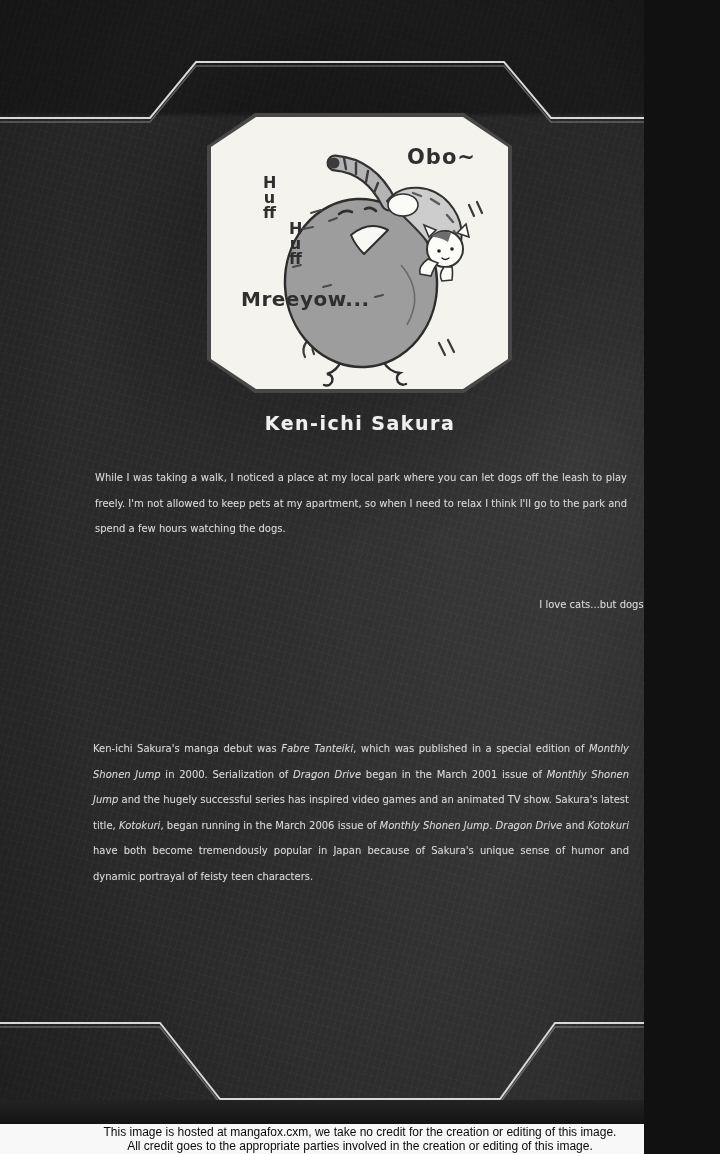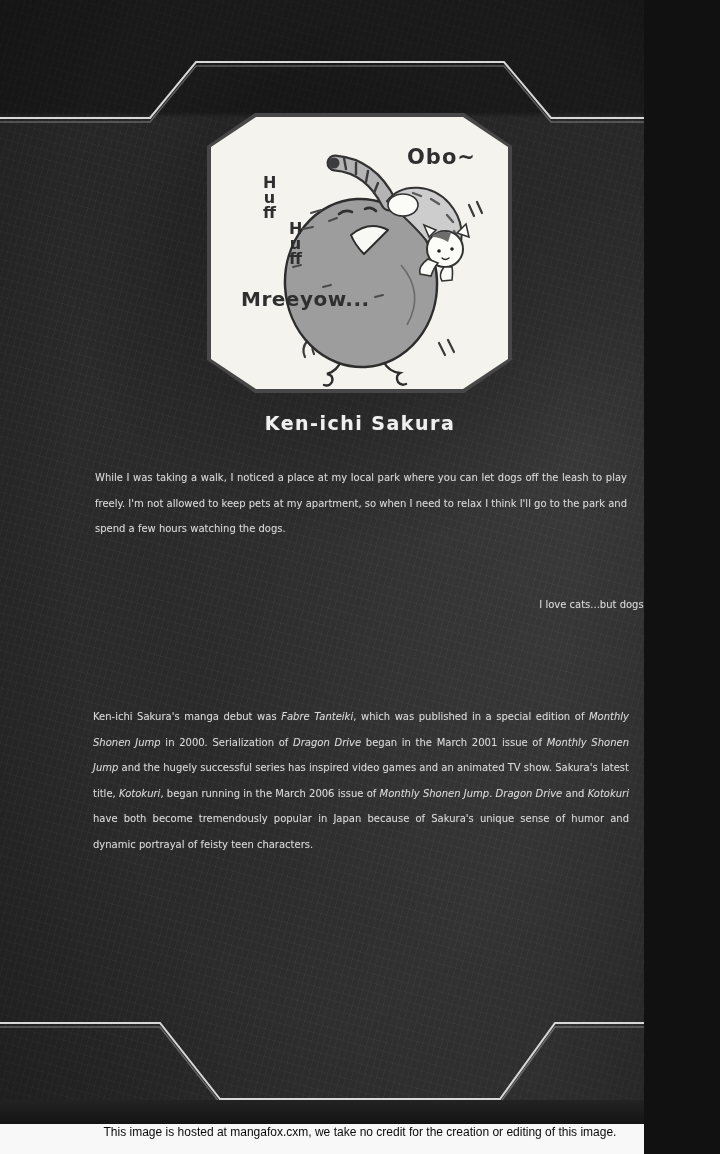--- a/index.html
+++ b/index.html
@@ -40,21 +40,21 @@
     position:absolute;left:0;top:412px;width:720px;text-align:center;
     color:#efefef;font-size:19px;font-weight:bold;letter-spacing:1.5px;
     text-shadow:0 0 1px rgba(255,255,255,.3);
   }
   .body-text{
     color:#d9d9d9;font-size:10px;line-height:25.5px;
     text-shadow:0 0 1px rgba(255,255,255,.22);
   }
   .para1{position:absolute;left:95px;top:465px;width:532px;text-align:justify;}
   .tagline{position:absolute;left:0;top:592px;width:720px;text-align:right;}
-  .bio{position:absolute;left:93px;top:704px;width:536px;text-align:justify;}
+  .bio{position:absolute;left:93px;top:736px;width:536px;text-align:justify;}
   .bio em{font-style:italic;}
   .bottom-strip{
     position:absolute;left:0;top:1100px;width:720px;height:24px;
     background:linear-gradient(#232323,#141414);
   }
   .footer-bar{
     position:absolute;left:0;bottom:0;width:720px;height:30px;background:#f8f8f8;
     font-family:"Liberation Sans", sans-serif;font-size:12px;line-height:14px;
     color:#0a0a0a;text-align:center;padding-top:1px;box-sizing:border-box;
   }
@@ -150,15 +150,16 @@
   <div class="body-text para1">While I was taking a walk, I noticed a place at my local park where you can let dogs off the leash to play freely. I'm not allowed to keep pets at my apartment, so when I need to relax I think I'll go to the park and spend a few hours watching the dogs.</div>
 
   <div class="body-text tagline">I love cats...but dogs are great too!!</div>
 
   <div class="body-text bio"><span>Ken-ichi Sakura's manga debut was </span><em>Fabre Tanteiki</em><span>, which was published in a special edition of </span><em>Monthly Shonen Jump</em><span> in 2000. Serialization of </span><em>Dragon Drive</em><span> began in the March 2001 issue of </span><em>Monthly Shonen Jump</em><span> and the hugely successful series has inspired video games and an animated TV show. Sakura's latest title, </span><em>Kotokuri</em><span>, began running in the March 2006 issue of </span><em>Monthly Shonen Jump</em><span>. </span><em>Dragon Drive</em><span> and </span><em>Kotokuri</em><span> have both become tremendously popular in Japan because of Sakura's unique sense of humor and dynamic portrayal of feisty teen characters.</span></div>
 
   <div class="bottom-strip"></div>
 
   <div class="footer-bar">
     <div>This image is hosted at mangafox.cxm, we take no credit for the creation or editing of this image.</div>
+    <div>All credit goes to the appropriate parties involved in the creation or editing of this image.</div>
   </div>
 
 </div>
 
 </body></html>

